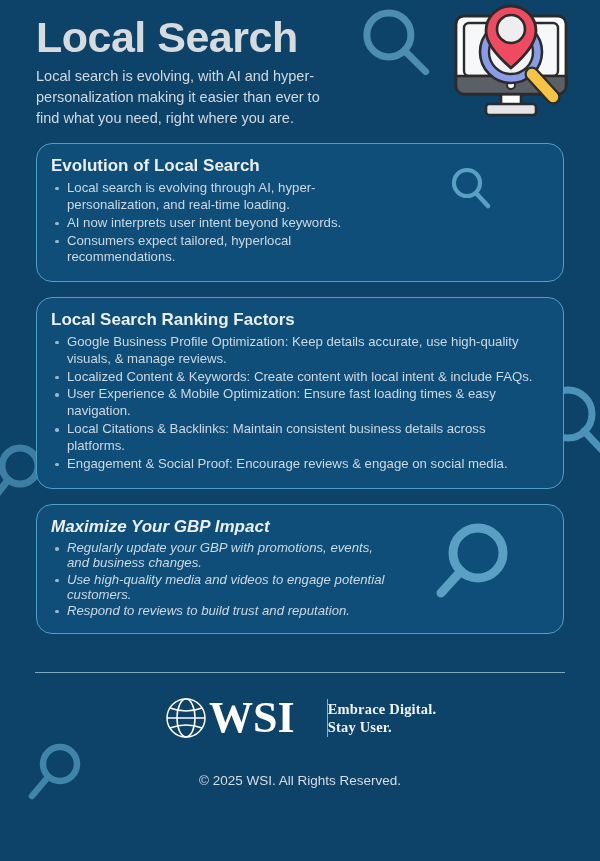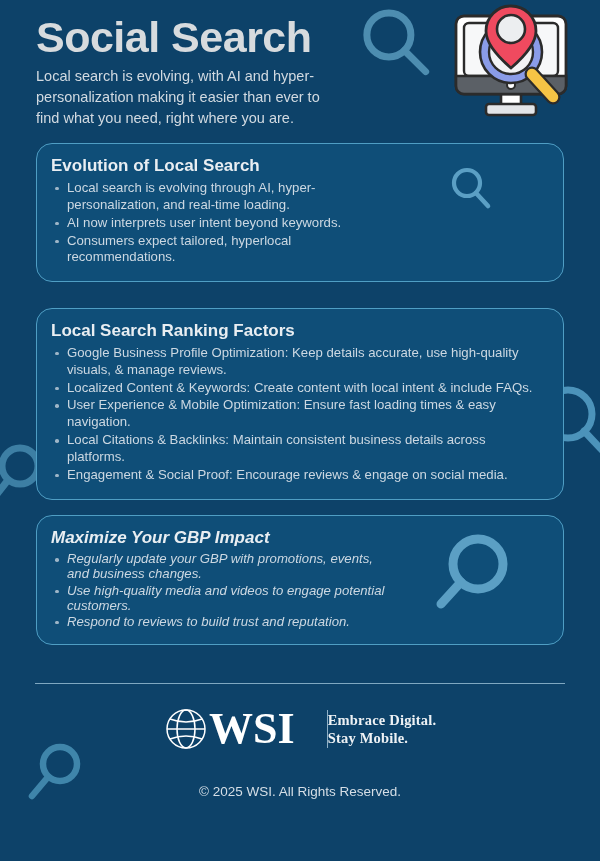--- a/index.html
+++ b/index.html
@@ -108,21 +108,21 @@
   }
   .card .card-icon {
     position: absolute;
     pointer-events: none;
   }
 
   #card-evolution { margin-top: 14px; }
   #card-evolution .card-icon { right: 70px; top: 22px; }
   #card-evolution .bullets li { max-width: 330px; }
 
-  #card-ranking  { margin-top: 26px; }
+  #card-ranking  { margin-top: 15px; }
   #card-ranking .bullets li { max-width: 505px; }
 
   #card-gbp { margin-top: 15px; font-style: italic; }
   #card-gbp .card-icon { right: 48px; top: 18px; }
   #card-gbp .bullets li { max-width: 330px; line-height: 1.15; }
 
   
   .footer {
     position: relative;
     margin-top: 38px;
@@ -192,21 +192,21 @@
   </div>
 
   <div class="deco" id="deco-bottom-left">
     <svg width="70" height="70" viewBox="0 0 70 70">
       <circle cx="38" cy="24" r="17" fill="none" stroke="#3f85aa" stroke-width="6.5"></circle>
       <line x1="26" y1="37" x2="10" y2="56" stroke="#3f85aa" stroke-width="6.5" stroke-linecap="round"></line>
     </svg>
   </div>
 
   <div class="hero">
-    <h1 class="hero-title">Social Search</h1>
+    <h1 class="hero-title">Local Search</h1>
     <p class="hero-sub">Local search is evolving, with AI and hyper-personalization making it easier than ever to find what you need, right where you are.</p>
 
     <div class="hero-illus">
       <svg width="130" height="120" viewBox="0 0 130 120">
 
         <rect x="55" y="88" width="20" height="14" fill="#ffffff" stroke="#2b2b2b" stroke-width="2.6"></rect>
         <rect x="40" y="100" width="50" height="11" rx="3" fill="#e3e5e8" stroke="#2b2b2b" stroke-width="2.6"></rect>
 
         <rect x="10" y="12" width="110" height="78" rx="8" fill="#ffffff" stroke="#2b2b2b" stroke-width="2.8"></rect>
 
@@ -282,20 +282,20 @@
             <path d="M6 33 Q22 27 38 33"></path>
           </g>
         </svg>
         <svg width="118" height="46" viewBox="0 0 118 46">
           <text x="0" y="37" font-family="Liberation Serif, serif" font-size="44" font-weight="bold" fill="#ffffff">WSI</text>
         </svg>
       </div>
       <div class="logo-sep"></div>
       <div class="tagline">
         <div>Embrace Digital.</div>
-        <div>Stay Mobile.</div>
+        <div>Stay User.</div>
       </div>
     </div>
 
     <div class="copyright">© 2025 WSI. All Rights Reserved.</div>
   </div>
 
 </div>
 
 </body></html>

